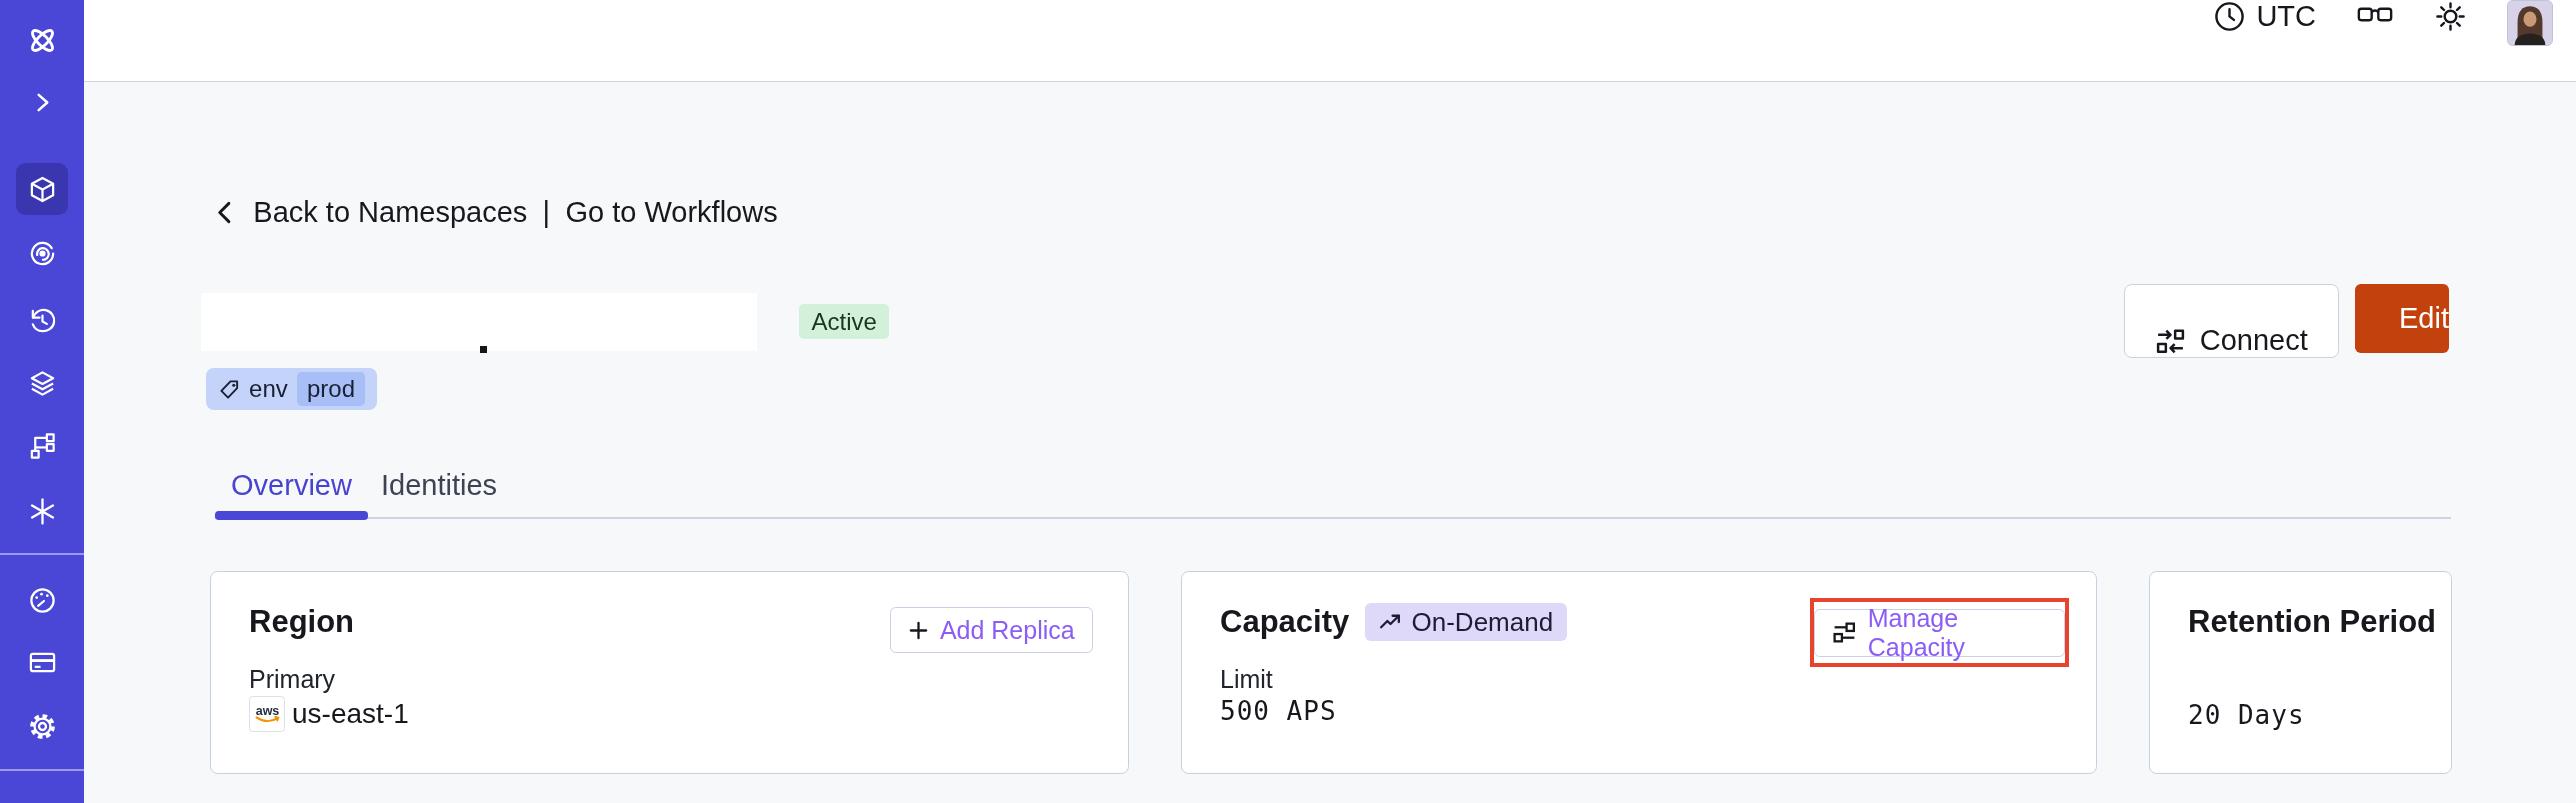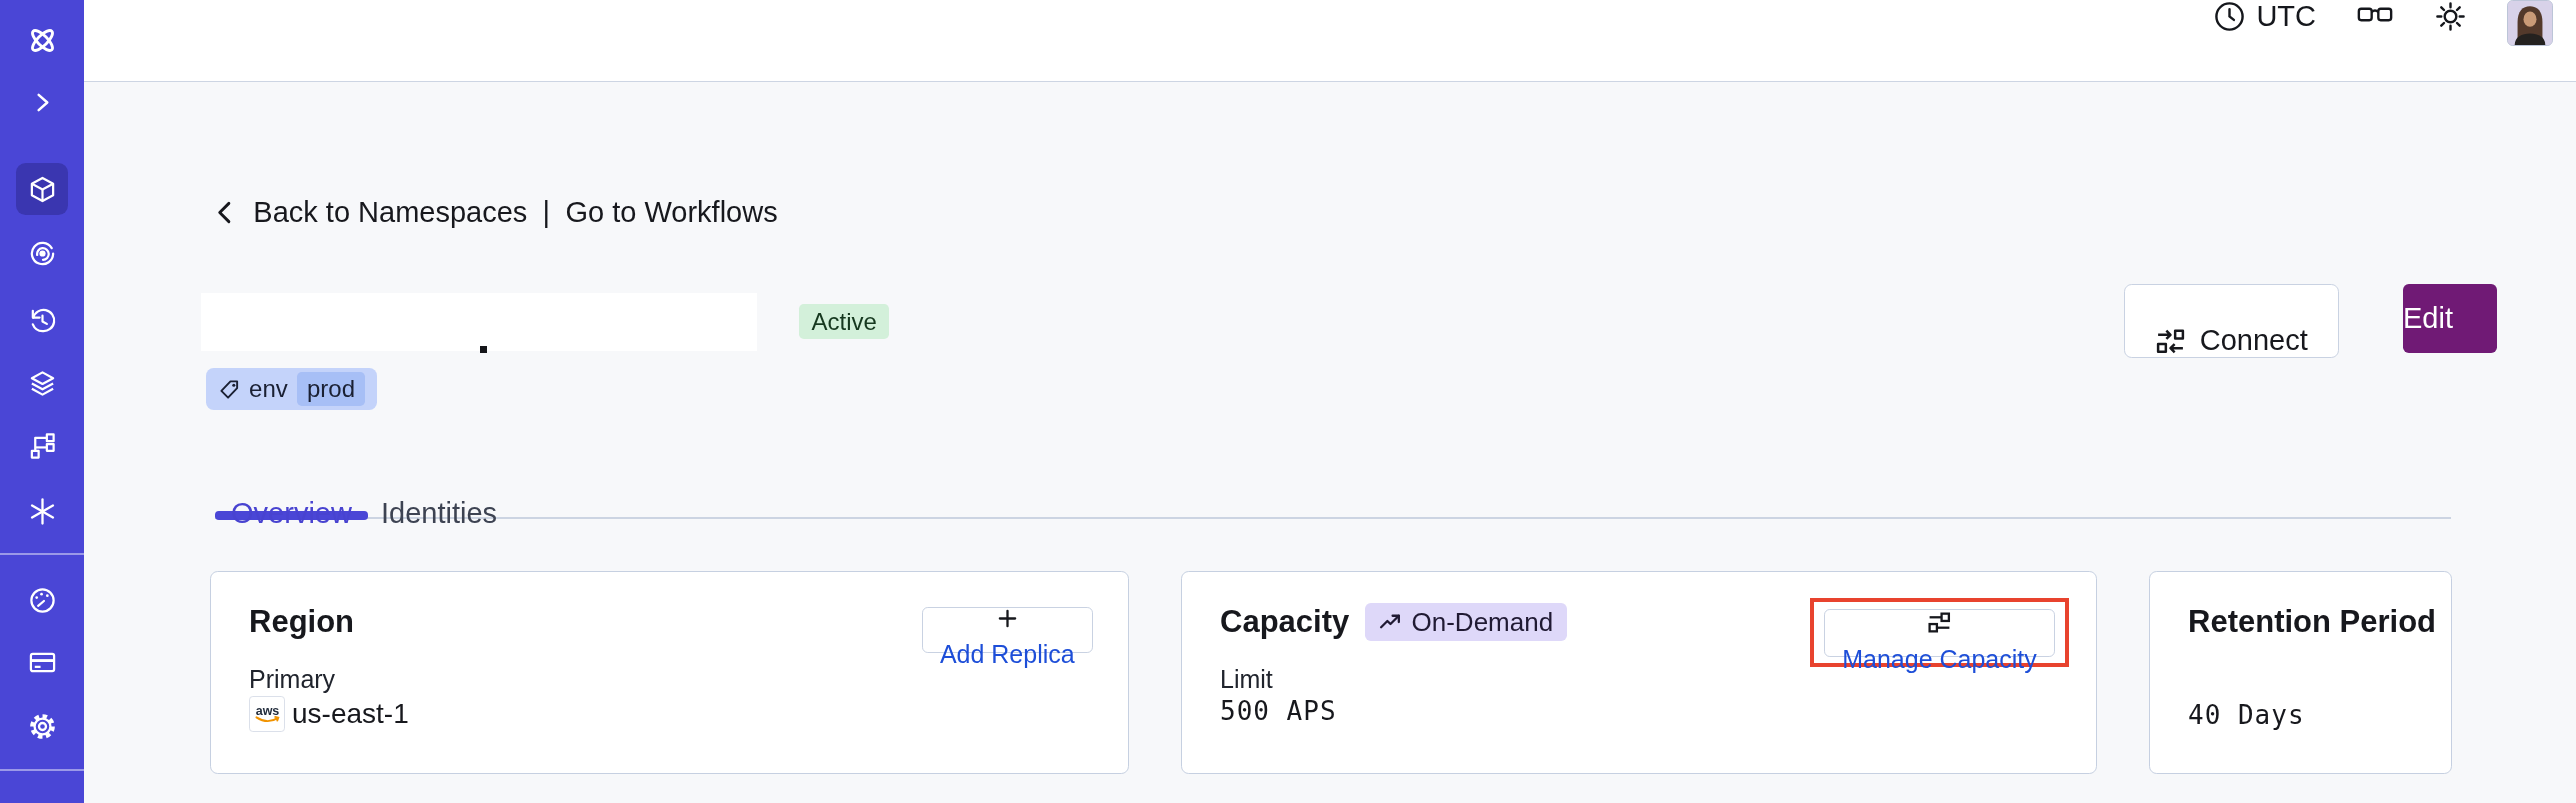--- a/index.html
+++ b/index.html
@@ -30,48 +30,48 @@
 
   
   .redacted{position:absolute;left:201px;top:293px;width:556px;height:58px;background:#ffffff;}
   .title-dot{position:absolute;left:480px;top:346px;width:6.7px;height:6.7px;background:#15161a;}
   .badge-active{position:absolute;left:799px;top:304px;height:35px;padding:0 12.5px;
                 background:#d3f0da;color:#16381f;font-size:24px;border-radius:4.8px;
                 display:flex;align-items:center;}
   .btn-connect{position:absolute;left:2124px;top:284px;width:215px;height:74px;background:#fff;
                border:1.9px solid #c9d2e2;border-radius:7.7px;display:flex;align-items:flex-end;
                justify-content:center;gap:13.4px;font-size:29px;color:#17181d;box-sizing:border-box;cursor:pointer;}
-  .btn-edit{position:absolute;left:2355px;top:284px;width:94px;height:69px;background:#701a75;
-            color:#fff;border-radius:5.8px;display:flex;align-items:center;justify-content:flex-start;
-            font-size:29px;cursor:pointer;margin-left:48px;}
+  .btn-edit{position:absolute;left:2355px;top:284px;width:94px;height:69px;background:#c2410c;
+            color:#fff;border-radius:5.8px;display:flex;align-items:center;justify-content:flex-end;
+            font-size:29px;cursor:pointer;}
 
   
   .tag-pill{position:absolute;left:206px;top:368px;height:42px;background:#c4d3fa;border-radius:7.7px;
             display:flex;align-items:center;gap:9.6px;padding:0 12.5px;font-size:24px;color:#1a2033;text-align:right;}
   .tag-chip{background:#a7bff6;border-radius:4.8px;padding:2.9px 9.6px;}
 
   
   .tabs-line{position:absolute;left:215px;top:517px;width:2236px;height:1.9px;background:#ccd4e2;}
   .tab-underline{position:absolute;left:215px;top:511px;width:153px;height:8.6px;background:#4a46d6;border-radius:3.8px;}
-  .tab{position:absolute;top:469px;font-size:29px;font-weight:500;cursor:pointer;margin-top:28px;}
+  .tab{position:absolute;top:469px;font-size:29px;font-weight:500;cursor:pointer;}
   .tab.t-overview{left:215px;width:153px;text-align:center;color:#4843d0;}
   .tab.t-identities{left:381px;color:#3d4352;}
 
   
   .cards{position:absolute;left:210px;top:571px;display:flex;gap:52px;}
   .card{height:203px;background:#fff;border:1.9px solid #c6d0e1;border-radius:7.7px;position:relative;box-sizing:border-box;}
   .card.c-region{width:919px;}
   .card.c-capacity{width:916px;}
   .card.c-retention{width:303px;}
   .card-head{position:absolute;left:38px;top:29px;height:42px;display:flex;align-items:center;gap:15.3px;text-align:center;}
   .card-title{font-size:31px;font-weight:600;color:#17181d;}
   .badge-ondemand{height:38px;background:#ded8f9;border-radius:5.8px;display:flex;align-items:center;
                   gap:8.6px;padding:0 13.4px;font-size:26px;color:#201a33;}
   .card-btn{background:#fff;border:1.9px solid #c9d2e2;border-radius:5.8px;display:flex;align-items:center;
-            gap:10.5px;font-size:25px;color:#1d4ed8;padding:0 17.3px;height:46px;box-sizing:border-box;cursor:pointer;flex-direction:column;}
+            gap:10.5px;font-size:25px;color:#8b5cf6;padding:0 17.3px;height:46px;box-sizing:border-box;cursor:pointer;}
   .btn-add-replica{position:absolute;right:35px;top:35px;}
   .red-box{position:absolute;right:27px;top:26px;width:259px;height:69px;border:4.8px solid #e8432e;
            box-sizing:border-box;display:flex;align-items:center;justify-content:center;background:transparent;}
   .btn-manage{height:48px;}
   .card-label{position:absolute;left:38px;top:93px;font-size:25px;color:#20242d;}
   .value-row{position:absolute;left:38px;top:124px;display:flex;align-items:center;gap:7px;}
   .aws-badge{width:36px;height:36px;border:1.9px solid #dbe0ea;border-radius:3.8px;background:#fff;
              display:flex;align-items:center;justify-content:center;box-sizing:border-box;}
   .region-value{font-size:28px;color:#17181d;}
   .mono-value{font-family:"DejaVu Sans Mono",monospace;font-size:26px;color:#17181d;letter-spacing:1px;}
@@ -307,19 +307,19 @@
       <div class="value-row">
         <span class="mono-value">500 APS</span>
       </div>
     </div>
 
     <div class="card c-retention">
       <div class="card-head">
         <span class="card-title">Retention Period</span>
       </div>
       <div class="value-row">
-        <span class="mono-value">40 Days</span>
+        <span class="mono-value">20 Days</span>
       </div>
     </div>
 
   </div>
 </div>
 
 
 </body></html>

